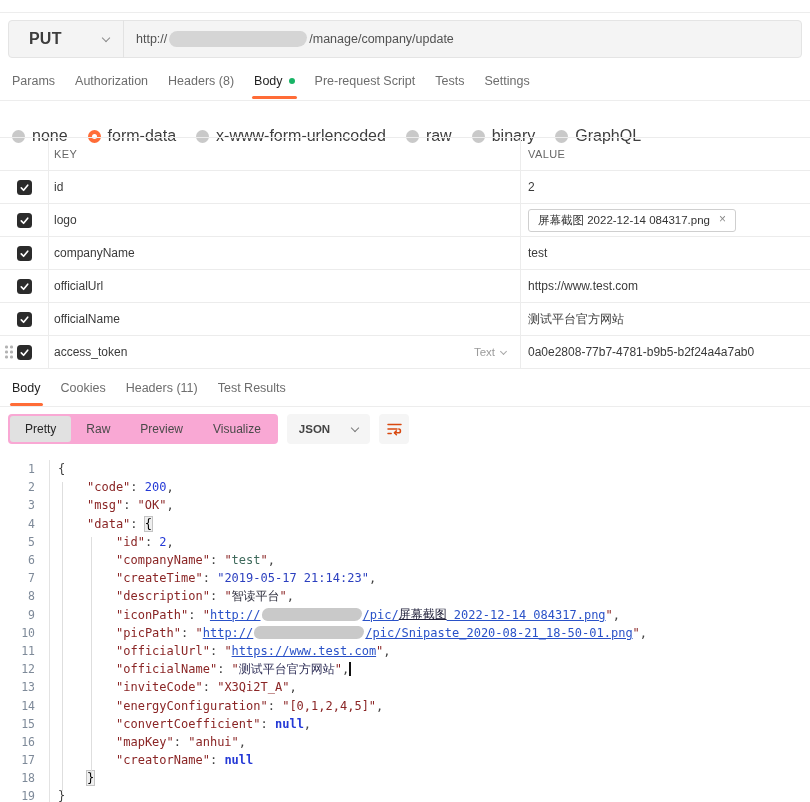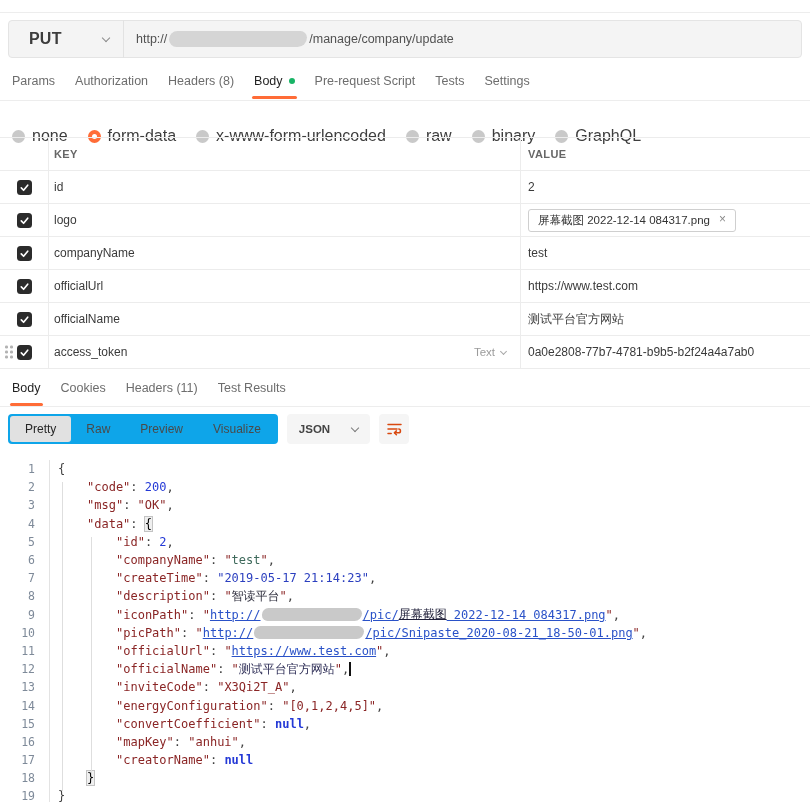--- a/index.html
+++ b/index.html
@@ -39,39 +39,39 @@
   .radio-opt { display:flex; align-items:center; gap:7px; cursor:pointer; }
   .radio { width:13px; height:13px; border-radius:50%; background:#c9c9c9; }
   .radio.sel { background:#fff; border:4px solid #ff6c37; }
 
   
   .kv-table { position:absolute; top:137px; left:0; width:810px; height:232px;
     border-top:1px solid #ececec; font-size:12px; color:#3a3a3a; }
   .kv-colline { position:absolute; top:0; bottom:0; width:1px; background:#ececec; }
   .kv-row { position:relative; height:33px; border-bottom:1px solid #ececec;
     display:flex; align-items:center; }
-  .kv-head { font-size:11px; font-weight:bold; letter-spacing:.4px; color:#666; }
+  .kv-head { font-size:11px; font-weight:normal; letter-spacing:.4px; color:#666; }
   .cell-cb { width:48px; display:flex; justify-content:center; }
   .cell-key { position:relative; width:472px; padding-left:6px; display:flex; align-items:center; }
   .cell-val { flex:1; padding-left:8px; display:flex; align-items:center; }
   .cb { width:15px; height:15px; border-radius:3.5px; background:#2b2b2b;
     display:flex; align-items:center; justify-content:center; cursor:pointer; }
   .type-dd { position:absolute; right:14px; display:flex; align-items:center; gap:6px;
     color:#9b9b9b; font-size:11.5px; cursor:pointer; }
   .type-dd .chev { width:5px; height:5px; border-color:#a8a8a8; margin-top:-2px; }
   .chip { display:inline-flex; align-items:flex-start; gap:9px; border:1px solid #cfcfcf;
     border-radius:3px; background:#fff; padding:3px 9px; font-size:11.5px; color:#333; }
   .chip .x { color:#8a8a8a; font-size:12px; cursor:pointer; line-height:1; }
   .handle { position:absolute; left:5px; top:50%; transform:translateY(-50%);
     display:grid; grid-template-columns:repeat(2,3px); grid-auto-rows:3px; gap:2px; cursor:grab; }
   .handle i { width:2.5px; height:2.5px; border-radius:50%; background:#b3b3b3; }
 
   
   .toolbar { position:absolute; top:414px; left:8px; display:flex; gap:9px; height:30px; }
-  .seg { display:flex; background:#0ea5e9; border-radius:4px; padding:2px; }
+  .seg { display:flex; background:#f9a8d4; border-radius:4px; padding:2px; }
   .seg .mode { padding:5px 15px; font-size:12px; color:#4a4a4a; border-radius:3px;
     cursor:pointer; display:flex; align-items:center; }
   .seg .mode.active { background:#e1e1e1; color:#262626; }
   .json-dd { display:flex; align-items:center; gap:22px; background:#f5f5f5;
     border-radius:4px; padding:0 12px; font-size:11.5px; font-weight:bold;
     color:#444; cursor:pointer; }
   .json-dd .chev { border-color:#7c7c7c; }
   .wrap-btn { width:30px; background:#f5f5f5; border-radius:4px; display:flex;
     align-items:center; justify-content:center; cursor:pointer; }
 

